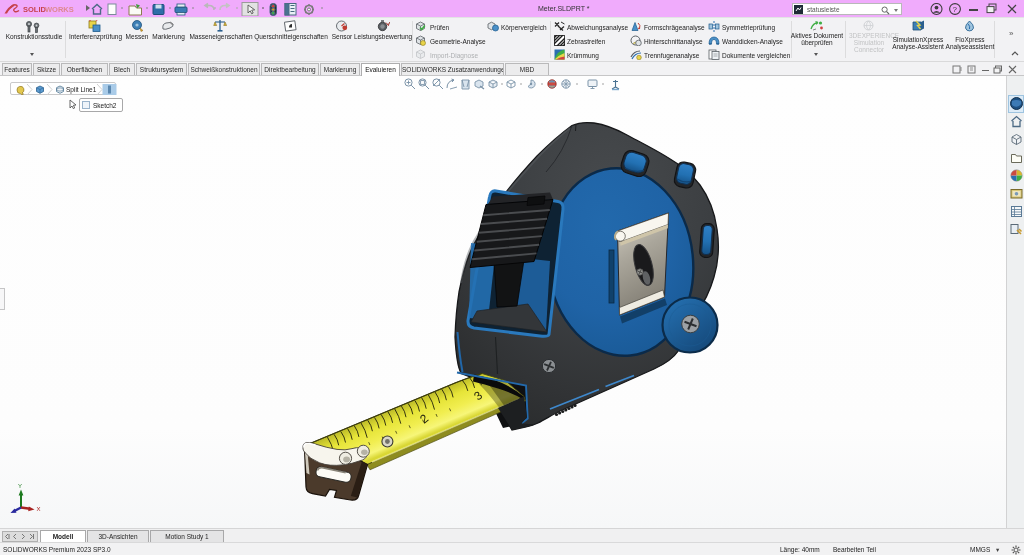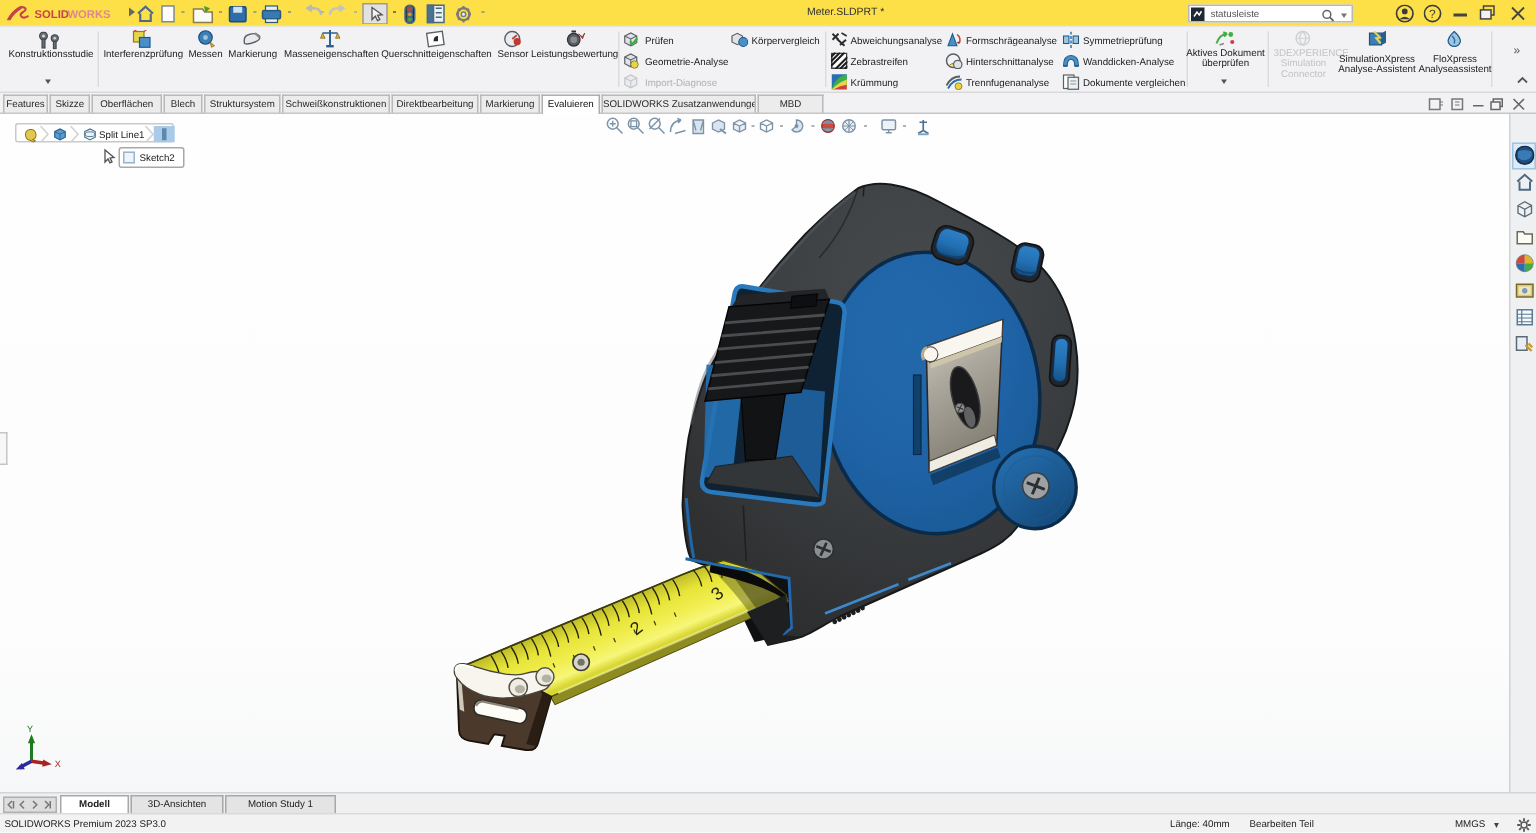--- a/index.html
+++ b/index.html
@@ -1,17 +1,17 @@
 <!DOCTYPE html>
 <html><head><meta charset="utf-8">
 <style>
 *{margin:0;padding:0;box-sizing:border-box}
 html,body{width:1024px;height:555px;overflow:hidden;font-family:"Liberation Sans",sans-serif;background:#fff}
 .abs{position:absolute}
-#titlebar{position:absolute;left:0;top:0;width:1024px;height:18px;background:#fde047;border-bottom:1px solid #e3e3e4}
+#titlebar{position:absolute;left:0;top:0;width:1024px;height:18px;background:#f0abfc;border-bottom:1px solid #e3e3e4}
 #ribbon{position:absolute;left:0;top:18px;width:1024px;height:44px;background:#f2f2f4;border-bottom:1px solid #d9d9da}
 #tabrow{position:absolute;left:0;top:62px;width:1024px;height:14px;background:#f2f2f4}
 #viewport{position:absolute;left:0;top:76px;width:1006px;height:452px;background:linear-gradient(180deg,#fefefe 0%,#fdfdfd 78%,#f6f7f8 100%);overflow:hidden}
 #taskpane{position:absolute;left:1006px;top:76px;width:18px;height:452px;background:#eef0f1;border-left:1px solid #d2d2d3}
 #bottomtabs{position:absolute;left:0;top:528px;width:1024px;height:14px;background:#f0f0f1;border-top:1px solid #d5d5d6}
 #statusbar{position:absolute;left:0;top:542px;width:1024px;height:13px;background:#f2f2f3;border-top:1px solid #d9d9da}
 .lbl{position:absolute;font-size:6.5px;color:#1b1b1b;white-space:nowrap;line-height:7px}
 .lblc{position:absolute;font-size:6.5px;color:#1b1b1b;white-space:nowrap;text-align:center;line-height:7px}
 .sep{position:absolute;top:3px;width:1px;height:37px;background:#dcdcdd}
 .tab{position:absolute;top:1px;height:13px;background:#ececed;border:1px solid #b9b9ba;border-bottom:none;font-size:6.5px;color:#2a2a2a;text-align:center;line-height:12px;white-space:nowrap;overflow:hidden}

